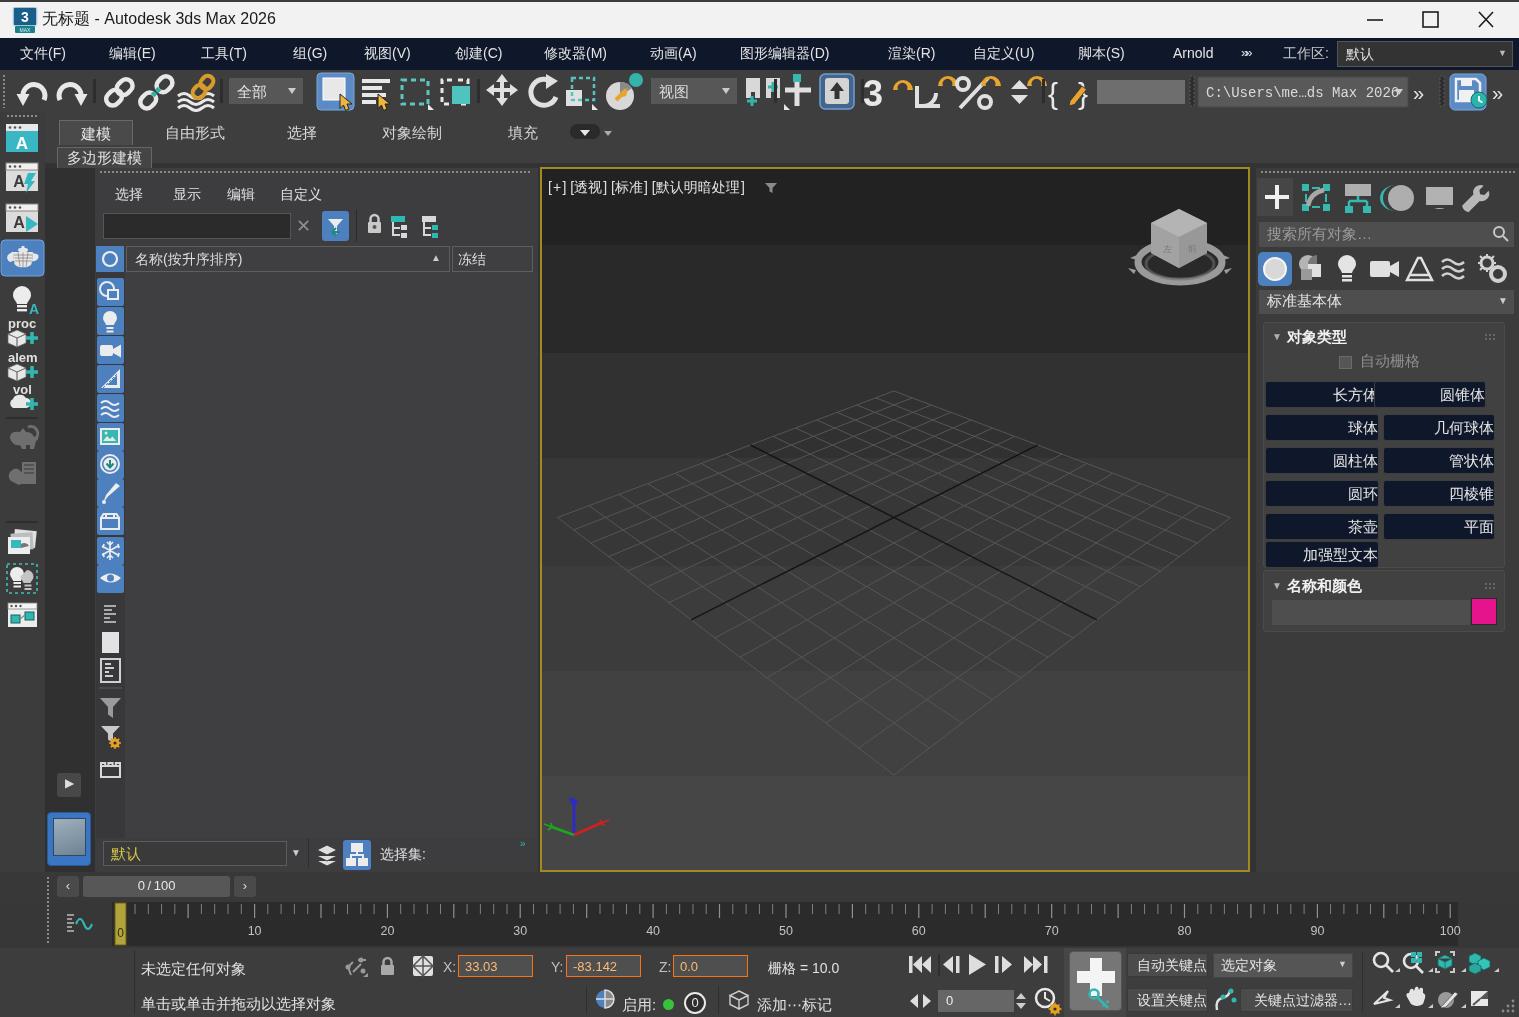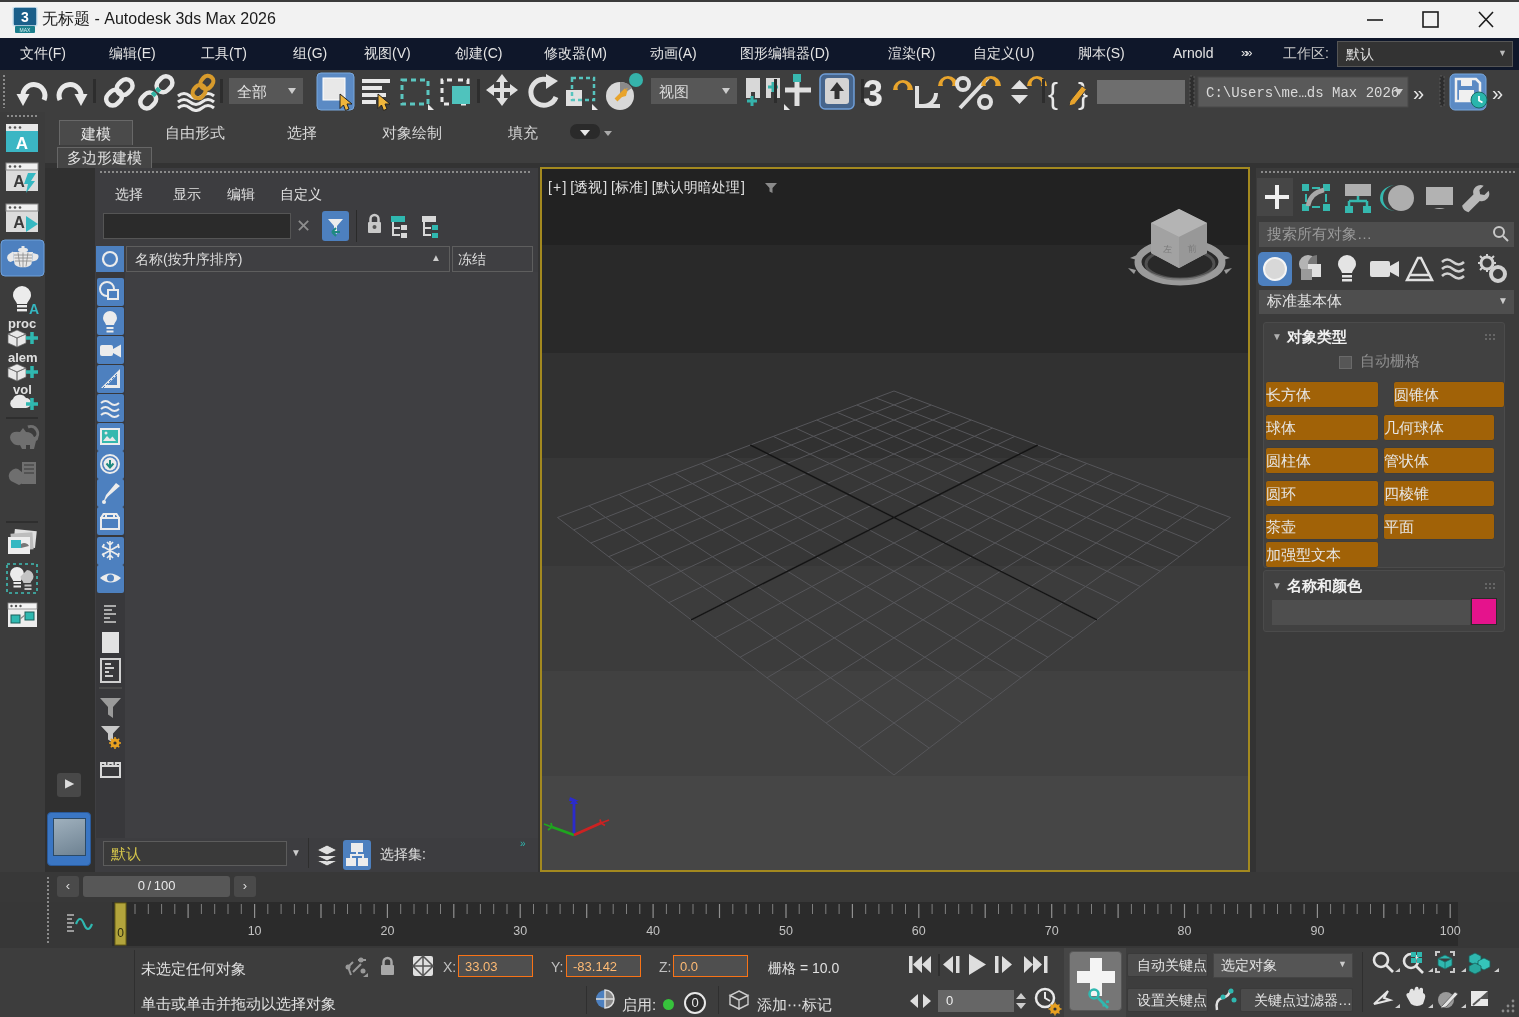--- a/index.html
+++ b/index.html
@@ -31,21 +31,21 @@
 #viewport{top:167px;left:540px;width:710px;height:705px;background:#262626;border:2px solid #a3891f}
 
 #rpanel{top:168px;left:1256px;width:263px;height:780px;background:#3b3b3b}
 
 #statusbar{top:948px;left:0;width:1519px;height:69px;background:#3d3d3d}
 
 .dots-h{background-image:radial-gradient(circle,#8a8a8a 30%,transparent 32%);background-size:4px 4px}
 .dots-v{background-image:radial-gradient(circle,#8a8a8a 30%,transparent 32%);background-size:4px 4px}
 .ibox{position:absolute;background:#4f4f4f;border:1px solid #f97316;color:#fdba74;font-size:13px}
 .sep-v{position:absolute;width:1px;background:#2f2f2f}
-.pbtn{width:114px;height:27px;background:#a16207;border:1px solid #3e3e3e;border-radius:3px;color:#e6e6e6;font-size:15px;text-align:left;line-height:26px}
+.pbtn{width:114px;height:27px;background:#0f172a;border:1px solid #3e3e3e;border-radius:3px;color:#e6e6e6;font-size:15px;text-align:right;line-height:26px}
 .sbtn{position:absolute;height:24px;background:#4b4b4b;border:1px solid #3a3a3a;border-radius:2px;color:#e4e4e4;font-size:14px;text-align:right}
 </style></head>
 <body>
 <div id="app">
   <div class="abs" id="titlebar"></div>
   <svg class="abs" style="left:12px;top:7px" width="26" height="26" viewBox="0 0 26 26">
     <rect x="1" y="0" width="24" height="19" rx="2" fill="#1a5f8a"></rect>
     <rect x="1" y="0" width="24" height="19" rx="2" fill="none" stroke="#d0e4f0" stroke-width="1.5"></rect>
     <text x="13" y="15" font-size="14" font-weight="bold" fill="#fff" text-anchor="middle" font-family="Liberation Sans">3</text>
     <rect x="3" y="19" width="20" height="7" rx="1" fill="#1b7f8c"></rect>
@@ -619,21 +619,21 @@
       <span style="position:absolute;right:6px;top:5px;color:#ccc;font-size:10px">▼</span>
     </div>
     <div class="abs" style="left:7px;top:154px;width:242px;height:246px;background:#414141;border:1px solid #4b4b4b;border-radius:3px">
       <span style="position:absolute;left:8px;top:8px;color:#b0b0b0;font-size:10px">▼</span>
       <span style="position:absolute;left:23px;top:5px;color:#f0f0f0;font-size:15px;font-weight:bold">对象类型</span>
       <div class="dots-h" style="position:absolute;right:8px;top:10px;width:12px;height:8px;opacity:.5"></div>
       <div style="position:absolute;left:75px;top:33px;width:13px;height:13px;background:#565656;border:1px solid #6a6a6a"></div>
       <div style="position:absolute;left:96px;top:29px;color:#8e8e8e;font-size:15px">自动栅格</div>
     </div>
     <div class="abs pbtn" style="left:9px;top:213px">长方体</div>
-      <div class="abs pbtn" style="left:137px;top:213px;width:112px">圆锥体</div>
+      <div class="abs pbtn" style="left:118px;top:213px;width:112px">圆锥体</div>
     <div class="abs pbtn" style="left:9px;top:246px">球体</div>
       <div class="abs pbtn" style="left:127px;top:246px;width:112px">几何球体</div>
     <div class="abs pbtn" style="left:9px;top:279px">圆柱体</div>
       <div class="abs pbtn" style="left:127px;top:279px;width:112px">管状体</div>
     <div class="abs pbtn" style="left:9px;top:312px">圆环</div>
       <div class="abs pbtn" style="left:127px;top:312px;width:112px">四棱锥</div>
     <div class="abs pbtn" style="left:9px;top:345px">茶壶</div>
       <div class="abs pbtn" style="left:127px;top:345px;width:112px">平面</div>
     <div class="abs pbtn" style="left:9px;top:373px">加强型文本</div>
     <div class="abs" style="left:7px;top:402px;width:242px;height:62px;background:#414141;border:1px solid #4b4b4b;border-radius:3px">

